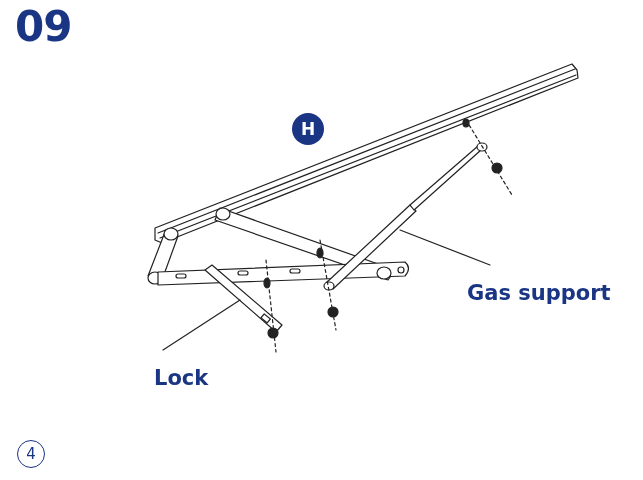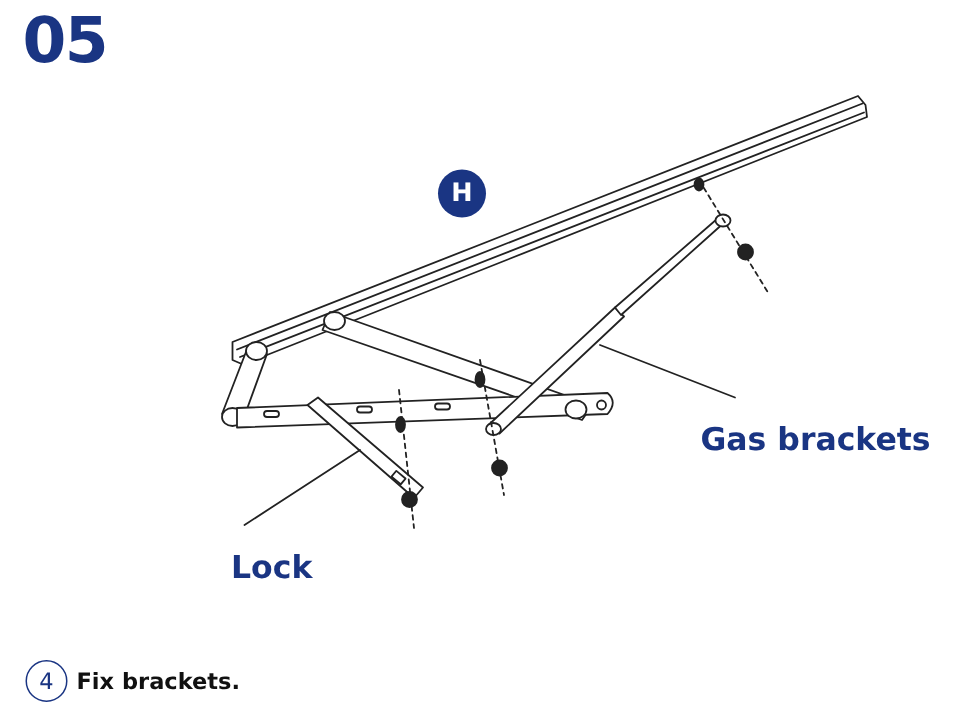--- a/index.html
+++ b/index.html
@@ -15,21 +15,21 @@
     .label-gas { left: 467px; top: 283px; }
     .label-lock { left: 110px; top: 368px; margin-left: 44px; }
     .instruction { position: absolute; left: 17px; top: 440px; display: flex; align-items: center; gap: 6px; }
     .instr-num { width: 28px; height: 28px; border: 1.5px solid #1a3583; border-radius: 50%; color: #1a3583;
                  font-size: 15px; display: flex; align-items: center; justify-content: center; box-sizing: border-box; }
     .instr-text { font-weight: bold; font-size: 15px; color: #111; }
   </style>
 </head>
 <body>
 
-<div class="step-number">05</div>
+<div class="step-number">09</div>
 
 <svg class="illustration" viewBox="0 0 643 480">
   <g fill="none" stroke="#222" stroke-width="1.2" stroke-linecap="round" stroke-linejoin="round">
 
     <g>
       <path d="M155 228 L572 64 L577 70 L578 78 L162 243 L155 240 Z" fill="#fff"></path>
       <line x1="158" y1="233" x2="575" y2="69"></line>
       <line x1="160" y1="238" x2="576" y2="75"></line>
     </g>
 
@@ -80,19 +80,18 @@
       <circle cx="497" cy="168" r="5"></circle>
     </g>
 
     <line x1="400" y1="230" x2="490" y2="265"></line>
     <line x1="240" y1="300" x2="163" y2="350"></line>
   </g>
 </svg>
 
 <div class="badge-h">H</div>
 
-<div class="label label-gas">Gas brackets</div>
+<div class="label label-gas">Gas support</div>
 <div class="label label-lock">Lock</div>
 
 <div class="instruction">
   <div class="instr-num">4</div>
-  <div class="instr-text">Fix brackets.</div>
 </div>
 
 </body></html>

